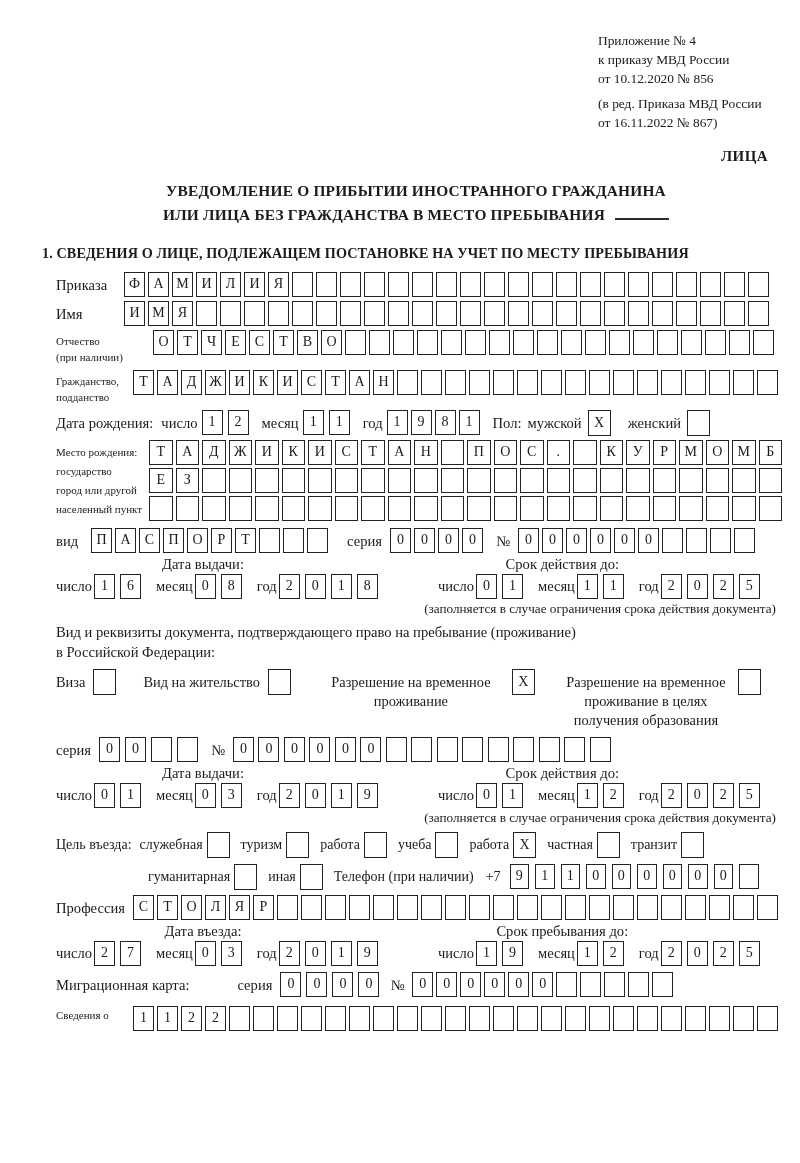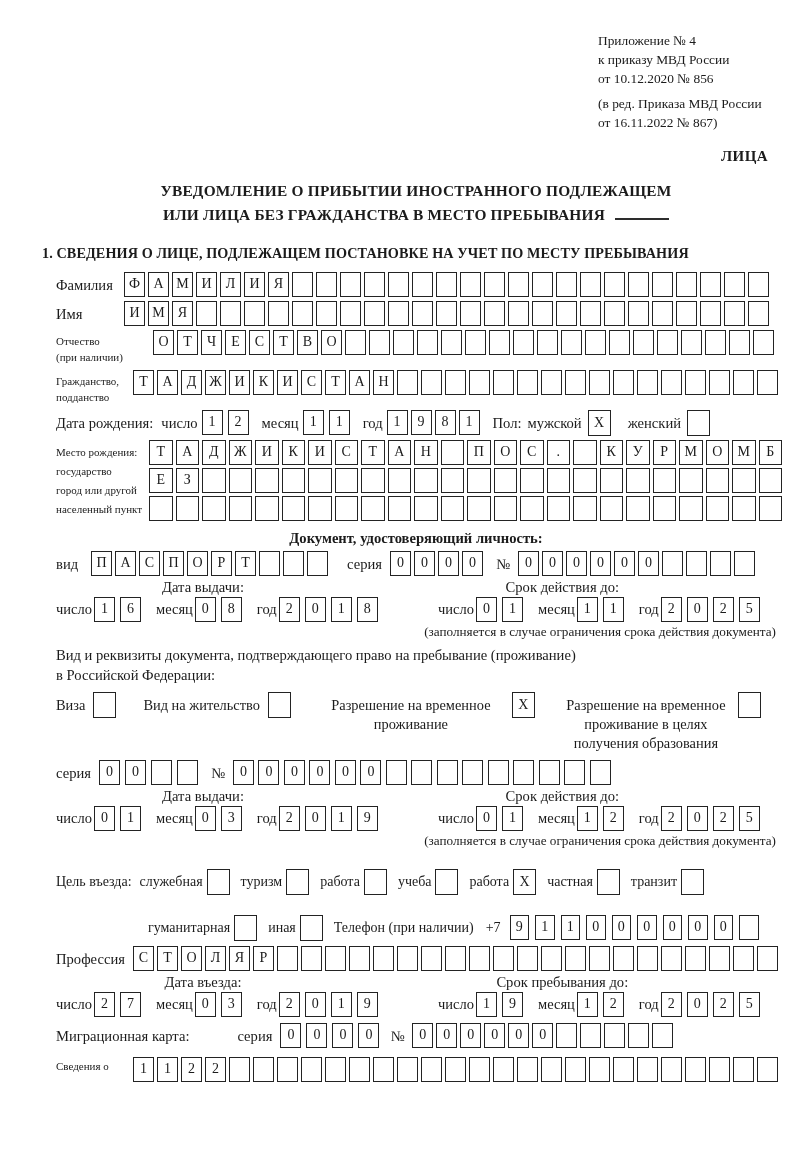--- a/index.html
+++ b/index.html
@@ -58,21 +58,21 @@
   
   .opt-row { display:flex; margin-top:8px; }
   .opt { display:flex; align-items:flex-start; flex:none; }
   .opt + .opt { margin-left:24px; }
   .opt-lbl { font-size:14.4px; line-height:1.35; padding-top:4px; }
   .optc { text-align:center; }
   .w186{ width:186px } .w168{ width:168px }
   .opt .cb { margin-left:8px; }
 
   
-  .purp { font-size:14px; margin-top:20px; }
+  .purp { font-size:14px; margin-top:6px; }
   .p-lbl { padding-top:5px; margin-left:8px; font-size:14px; flex:none; }
   .p-first { margin-left:0; }
   .purp .cb { margin-left:4px; flex:none; }
   .ind { margin-left:92px; }
   .pfx { margin-left:12px; margin-right:5px; }
   .rep-rows { display:flex; flex-direction:column; }
   .replbl { line-height:1.28; }
 </style>
 </head>
 <body>
@@ -82,30 +82,30 @@
   <div class="ref">
     <div>Приложение № 4</div>
     <div>к приказу МВД России</div>
     <div>от 10.12.2020 № 856</div>
     <div class="amend">(в ред. Приказа МВД России</div>
     <div>от 16.11.2022 № 867)</div>
     <div class="forma">ЛИЦА</div>
   </div>
 
   <div class="title">
-    <div>УВЕДОМЛЕНИЕ О ПРИБЫТИИ ИНОСТРАННОГО ПОДЛЕЖАЩЕМ</div>
+    <div>УВЕДОМЛЕНИЕ О ПРИБЫТИИ ИНОСТРАННОГО ГРАЖДАНИНА</div>
     <div>
       <span>ИЛИ ЛИЦА БЕЗ ГРАЖДАНСТВА В МЕСТО ПРЕБЫВАНИЯ</span><span class="blankline"></span>
     </div>
   </div>
 
   <div class="sec-head">1. СВЕДЕНИЯ О ЛИЦЕ, ПОДЛЕЖАЩЕМ ПОСТАНОВКЕ НА УЧЕТ ПО МЕСТУ ПРЕБЫВАНИЯ</div>
 
   <div class="frow mt10">
-    <span class="lbl wfam">Фамилия</span>
+    <span class="lbl wfam">Приказа</span>
     <span class="boxes">
         <span class="cb">Ф</span>
         <span class="cb">А</span>
         <span class="cb">М</span>
         <span class="cb">И</span>
         <span class="cb">Л</span>
         <span class="cb">И</span>
         <span class="cb">Я</span>
         <span class="cb"></span>
         <span class="cb"></span>
@@ -342,21 +342,20 @@
           <span class="cb"></span>
           <span class="cb"></span>
           <span class="cb"></span>
           <span class="cb"></span>
           <span class="cb"></span>
           <span class="cb"></span>
         </span>
     </span>
   </div>
 
-  <div class="center-bold">Документ, удостоверяющий личность:</div>
 
   <div class="frow">
     <span class="lbl mr6" style="width:29px;">вид</span>
     <span class="boxes">
         <span class="cb">П</span>
         <span class="cb">А</span>
         <span class="cb">С</span>
         <span class="cb">П</span>
         <span class="cb">О</span>
         <span class="cb">Р</span>

